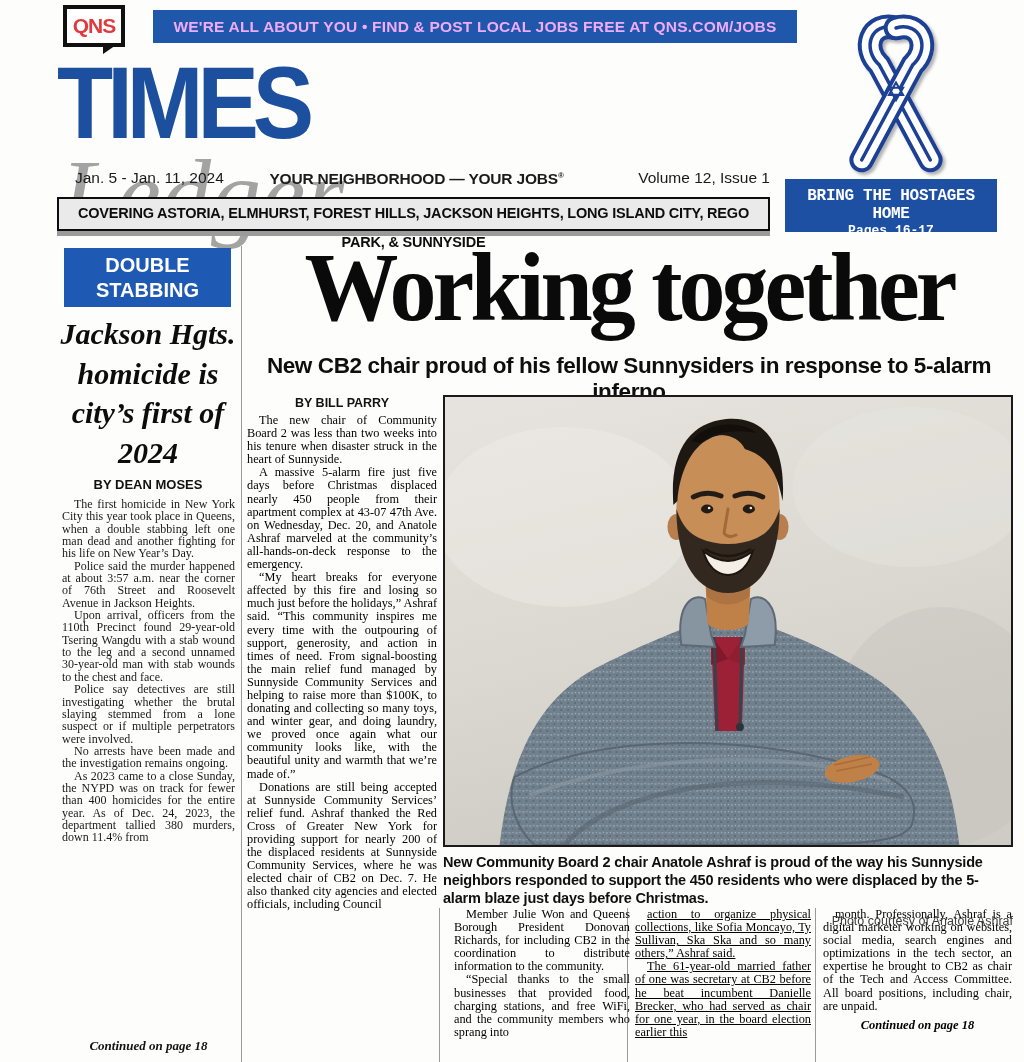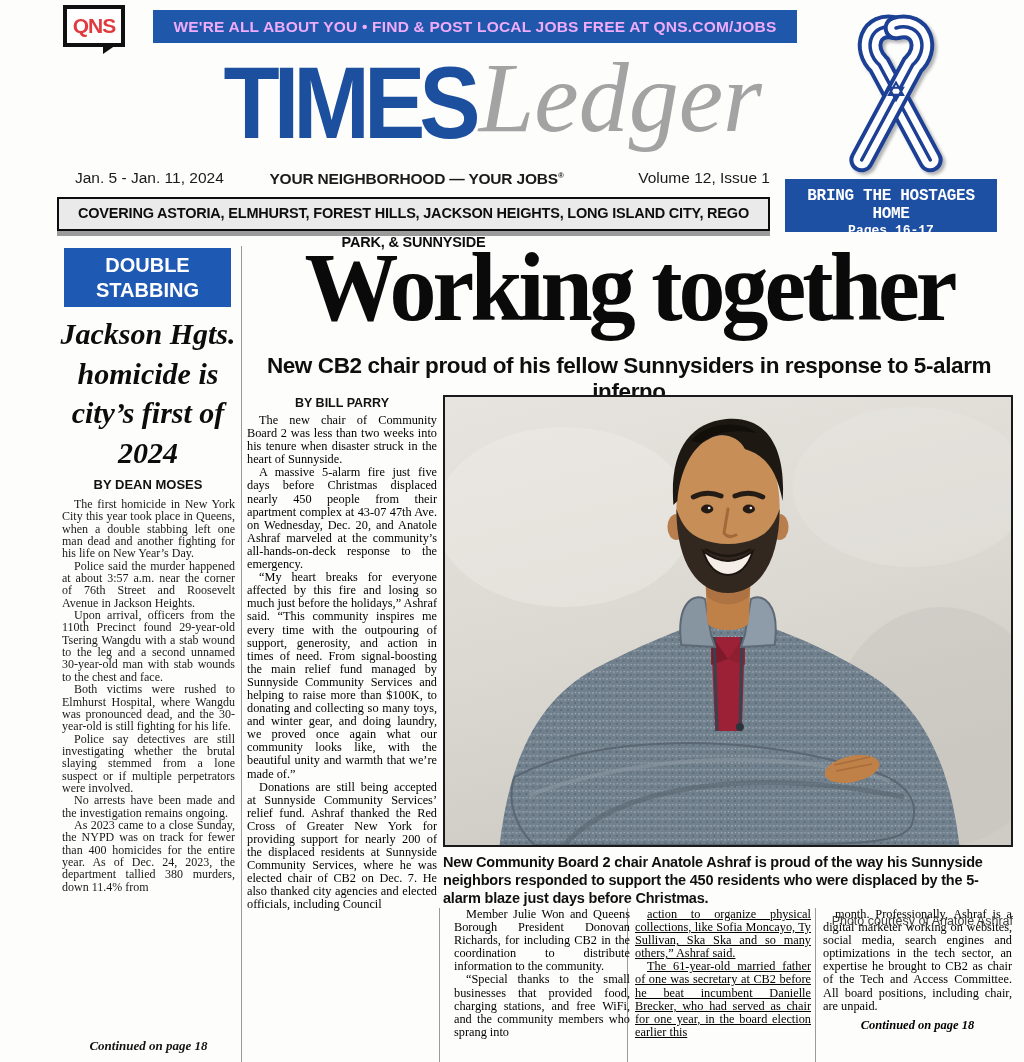--- a/index.html
+++ b/index.html
@@ -20,22 +20,22 @@
     background:#fff; border:4px solid #101010; z-index:3;
     display:flex; align-items:center; justify-content:center;
   }
   .qns span { color:#e03a3e; font:bold 21px "Liberation Sans", sans-serif; letter-spacing:-1px; }
   .qns::after {
     content:""; position:absolute; right:2px; top:100%;
     border-left:16px solid #101010; border-bottom:11px solid transparent;
   }
   
   .masthead {
-    position:absolute; left:49px; top:50px; width:713px; height:120px;
-    display:flex; justify-content:flex-end; align-items:flex-start;
+    position:absolute; left:57px; top:50px; width:713px; height:120px;
+    display:flex; justify-content:space-between; align-items:flex-start;flex-direction:column;
   }
   .masthead .t {
     font:bold 92px/1.05 "Liberation Sans", sans-serif; letter-spacing:-6px;
     color:#1c4f9e; transform:scaleY(1.1); transform-origin:top;
   }
   .masthead .l {
     font-style:italic; font-family:"Liberation Serif", serif;
     font-size:100px; line-height:.95; color:#a3a3a3; margin-left:4px;
   }
   .dateline { position:absolute; left:63px; top:169px; width:707px; height:22px;
@@ -169,21 +169,20 @@
   <div class="vrule" style="left:627px; top:908px; height:154px;"></div>
   <div class="vrule" style="left:815px; top:908px; height:154px;"></div>
 
   <div class="kicker">DOUBLE STABBING</div>
   <div class="lhead">Jackson Hgts. homicide is city’s first of 2024</div>
   <div class="lby">BY DEAN MOSES</div>
   <div class="lbody">
     <p>The first homicide in New York City this year took place in Queens, when a double stabbing left one man dead and another fighting for his life on New Year’s Day.</p>
     <p>Police said the murder happened at about 3:57 a.m. near the corner of 76th Street and Roosevelt Avenue in Jackson Heights.</p>
     <p>Upon arrival, officers from the 110th Precinct found 29-year-old Tsering Wangdu with a stab wound to the leg and a second unnamed 30-year-old man with stab wounds to the chest and face.</p>
-    <p>Both victims were rushed to Elmhurst Hospital, where Wangdu was pronounced dead, and the 30-year-old is still fighting for his life.</p>
     <p>Police say detectives are still investigating whether the brutal slaying stemmed from a lone suspect or if multiple perpetrators were involved.</p>
     <p>No arrests have been made and the investigation remains ongoing.</p>
     <p>As 2023 came to a close Sunday, the NYPD was on track for fewer than 400 homicides for the entire year. As of Dec. 24, 2023, the department tallied 380 murders, down 11.4% from</p>
   </div>
   <div class="lcont">Continued on page 18</div>
 
   <div class="mhead">Working together</div>
   <div class="msub">New CB2 chair proud of his fellow Sunnysiders in response to 5-alarm inferno</div>
   <div class="mby">BY BILL PARRY</div>
 

